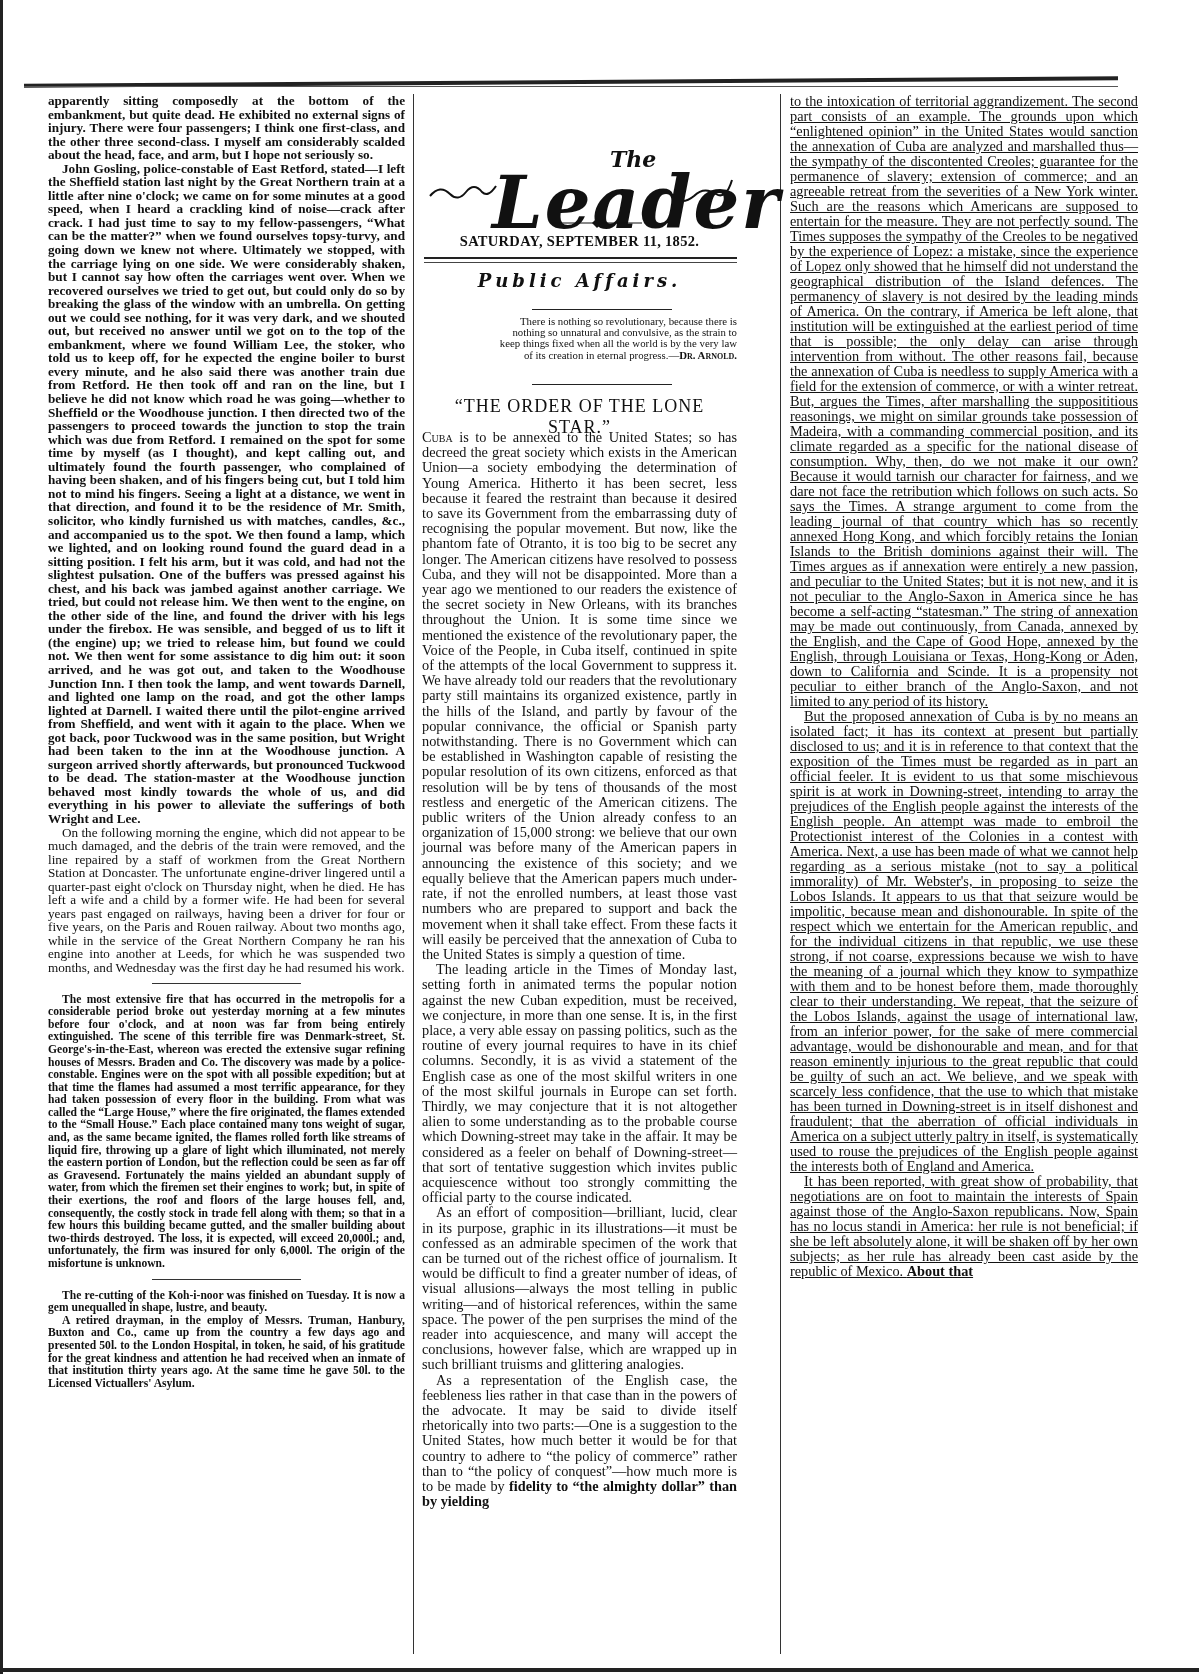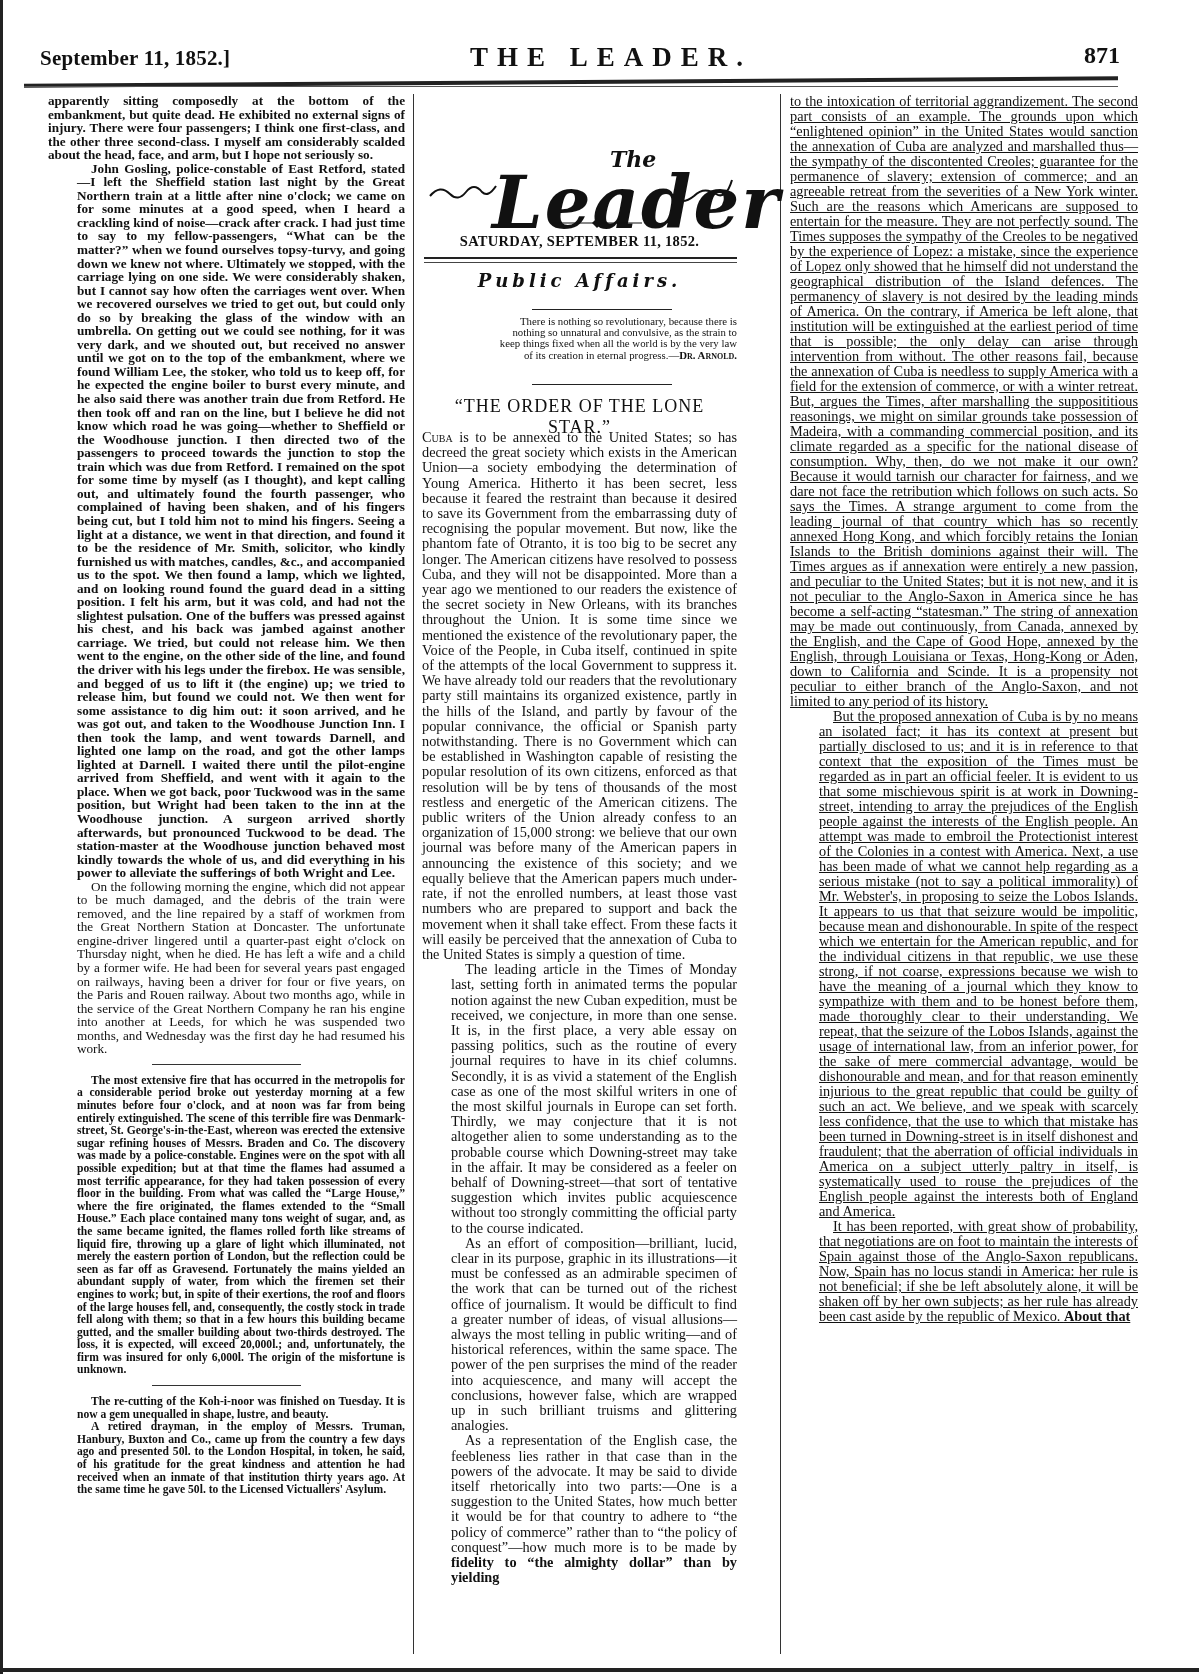--- a/index.html
+++ b/index.html
@@ -30,21 +30,21 @@
       transform: skewY(-0.4deg);
     }
     .mh-rule2 {
       position: absolute; left: 24px; top: 86px; width: 1094px; height: 1px; background: #555;
     }
     .col {
       position: absolute; top: 94px;
       font-size: 13.2px; line-height: 13.55px; text-align: justify;
     }
     .col p { margin: 0; text-indent: 0; }
-    .col p.ind { text-indent: 14px; margin-left: 29px; }
+    .col p.ind { text-indent: 14px; }
     .col .sep { width: 42%; margin: 8px auto 10px; height: 1px; background: #333; }
     #col-left { left: 48px; width: 357px; font-weight: bold; }
     #col-left .small { font-size: 11.6px; line-height: 12.6px; font-weight: bold; }
     #col-mid { left: 422px; width: 315px; font-size: 14.3px; line-height: 15.2px; top: 430px; }
     #col-right { left: 790px; width: 348px; font-size: 14.3px; line-height: 15px; text-decoration: underline; }
     .vrule { position: absolute; top: 94px; width: 1px; height: 1560px; background: #333; }
     .vrule.a { left: 413px; }
     .vrule.b { left: 780px; }
     .logo-block { position: absolute; left: 422px; top: 96px; width: 315px; height: 330px; text-align: center; }
     .logo-word {
@@ -84,25 +84,20 @@
     }
     .dropcap { font-variant: small-caps; }
     .bold-tail { font-weight: bold; }
   </style>
 </head>
 <body>
 
 <div class="page">
   <div class="left-rule"></div>
 
-  <div class="masthead">
-    <div class="mh-date">September 11, 1852.]</div>
-    <div class="mh-title">THE LEADER.</div>
-    <div class="mh-page">871</div>
-  </div>
   <div class="mh-rule"></div>
   <div class="mh-rule2"></div>
 
   <div class="vrule a"></div>
   <div class="vrule b"></div>
 
   <div class="col" id="col-left">
     <p>apparently sitting composedly at the bottom of the embankment, but quite dead. He exhibited no external signs of injury. There were four passengers; I think one first-class, and the other three second-class. I myself am considerably scalded about the head, face, and arm, but I hope not seriously so.</p>
     <p class="ind">John Gosling, police-constable of East Retford, stated—I left the Sheffield station last night by the Great Northern train at a little after nine o'clock; we came on for some minutes at a good speed, when I heard a crackling kind of noise—crack after crack. I had just time to say to my fellow-passengers, “What can be the matter?” when we found ourselves topsy-turvy, and going down we knew not where. Ultimately we stopped, with the carriage lying on one side. We were considerably shaken, but I cannot say how often the carriages went over. When we recovered ourselves we tried to get out, but could only do so by breaking the glass of the window with an umbrella. On getting out we could see nothing, for it was very dark, and we shouted out, but received no answer until we got on to the top of the embankment, where we found William Lee, the stoker, who told us to keep off, for he expected the engine boiler to burst every minute, and he also said there was another train due from Retford. He then took off and ran on the line, but I believe he did not know which road he was going—whether to Sheffield or the Woodhouse junction. I then directed two of the passengers to proceed towards the junction to stop the train which was due from Retford. I remained on the spot for some time by myself (as I thought), and kept calling out, and ultimately found the fourth passenger, who complained of having been shaken, and of his fingers being cut, but I told him not to mind his fingers. Seeing a light at a distance, we went in that direction, and found it to be the residence of Mr. Smith, solicitor, who kindly furnished us with matches, candles, &amp;c., and accompanied us to the spot. We then found a lamp, which we lighted, and on looking round found the guard dead in a sitting position. I felt his arm, but it was cold, and had not the slightest pulsation. One of the buffers was pressed against his chest, and his back was jambed against another carriage. We tried, but could not release him. We then went to the engine, on the other side of the line, and found the driver with his legs under the firebox. He was sensible, and begged of us to lift it (the engine) up; we tried to release him, but found we could not. We then went for some assistance to dig him out: it soon arrived, and he was got out, and taken to the Woodhouse Junction Inn. I then took the lamp, and went towards Darnell, and lighted one lamp on the road, and got the other lamps lighted at Darnell. I waited there until the pilot-engine arrived from Sheffield, and went with it again to the place. When we got back, poor Tuckwood was in the same position, but Wright had been taken to the inn at the Woodhouse junction. A surgeon arrived shortly afterwards, but pronounced Tuckwood to be dead. The station-master at the Woodhouse junction behaved most kindly towards the whole of us, and did everything in his power to alleviate the sufferings of both Wright and Lee.</p>
     <p class="ind" style="font-weight:normal">On the following morning the engine, which did not appear to be much damaged, and the debris of the train were removed, and the line repaired by a staff of workmen from the Great Northern Station at Doncaster. The unfortunate engine-driver lingered until a quarter-past eight o'clock on Thursday night, when he died. He has left a wife and a child by a former wife. He had been for several years past engaged on railways, having been a driver for four or five years, on the Paris and Rouen railway. About two months ago, while in the service of the Great Northern Company he ran his engine into another at Leeds, for which he was suspended two months, and Wednesday was the first day he had resumed his work.</p>

